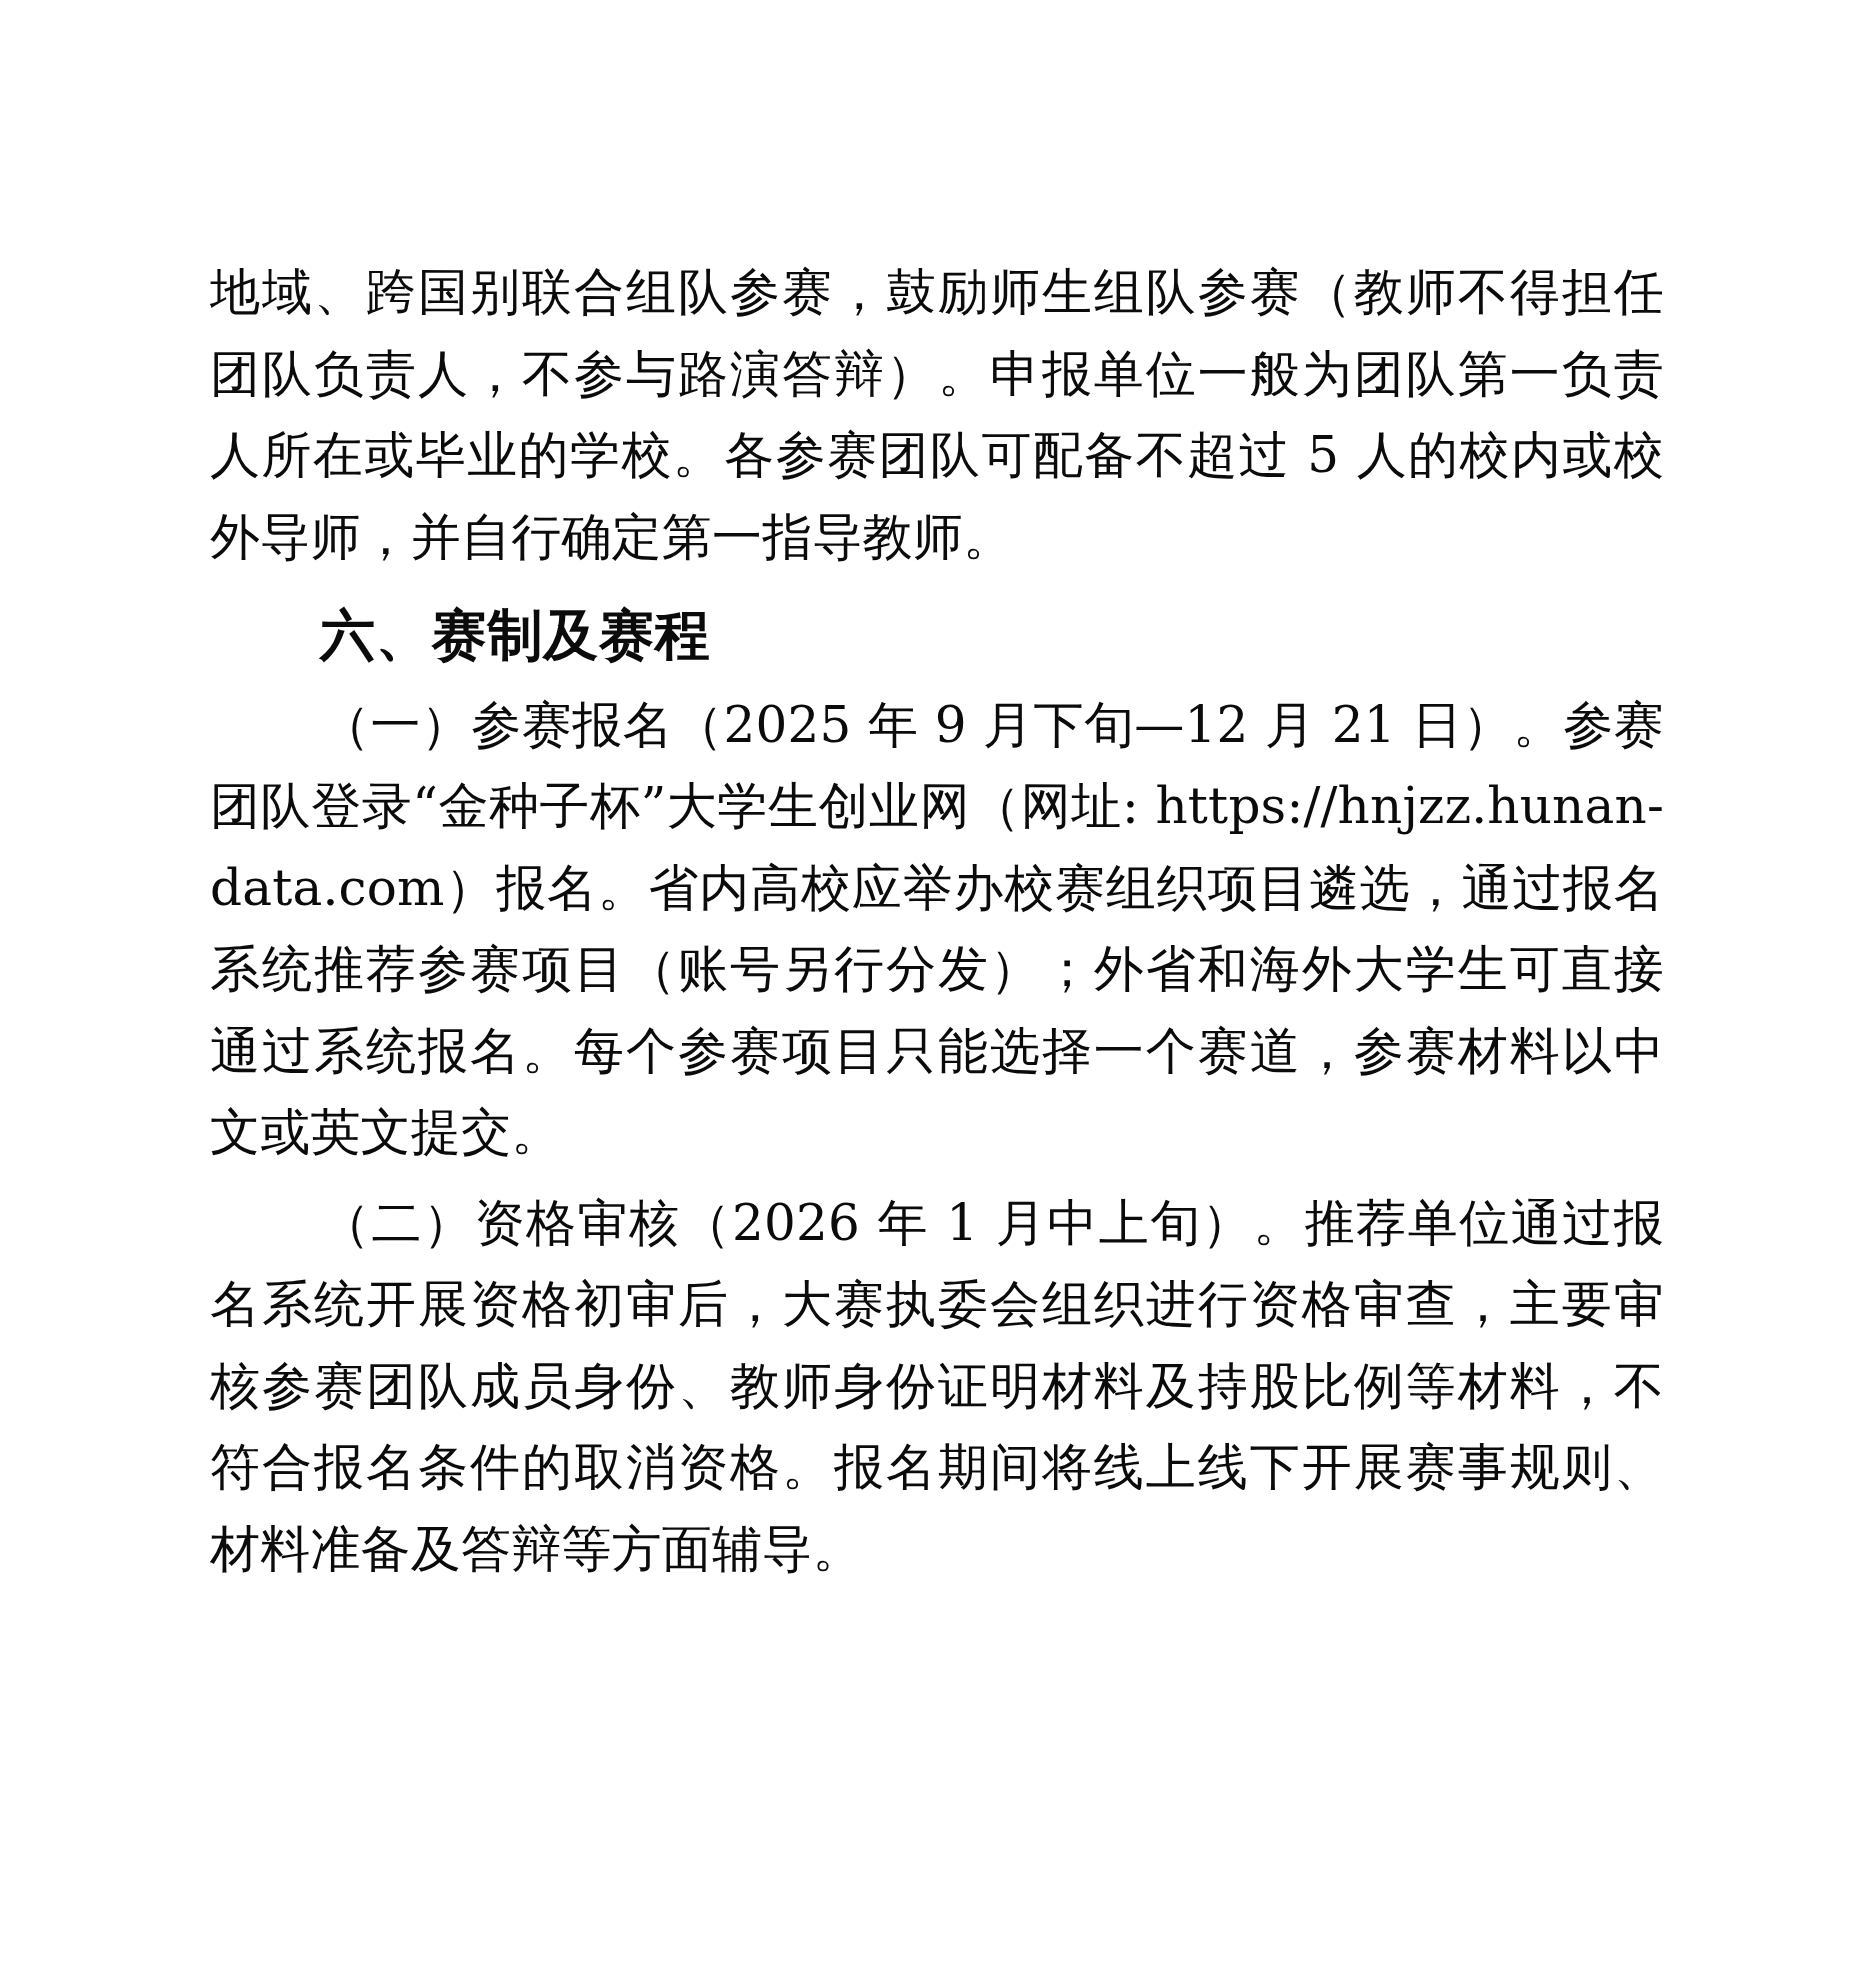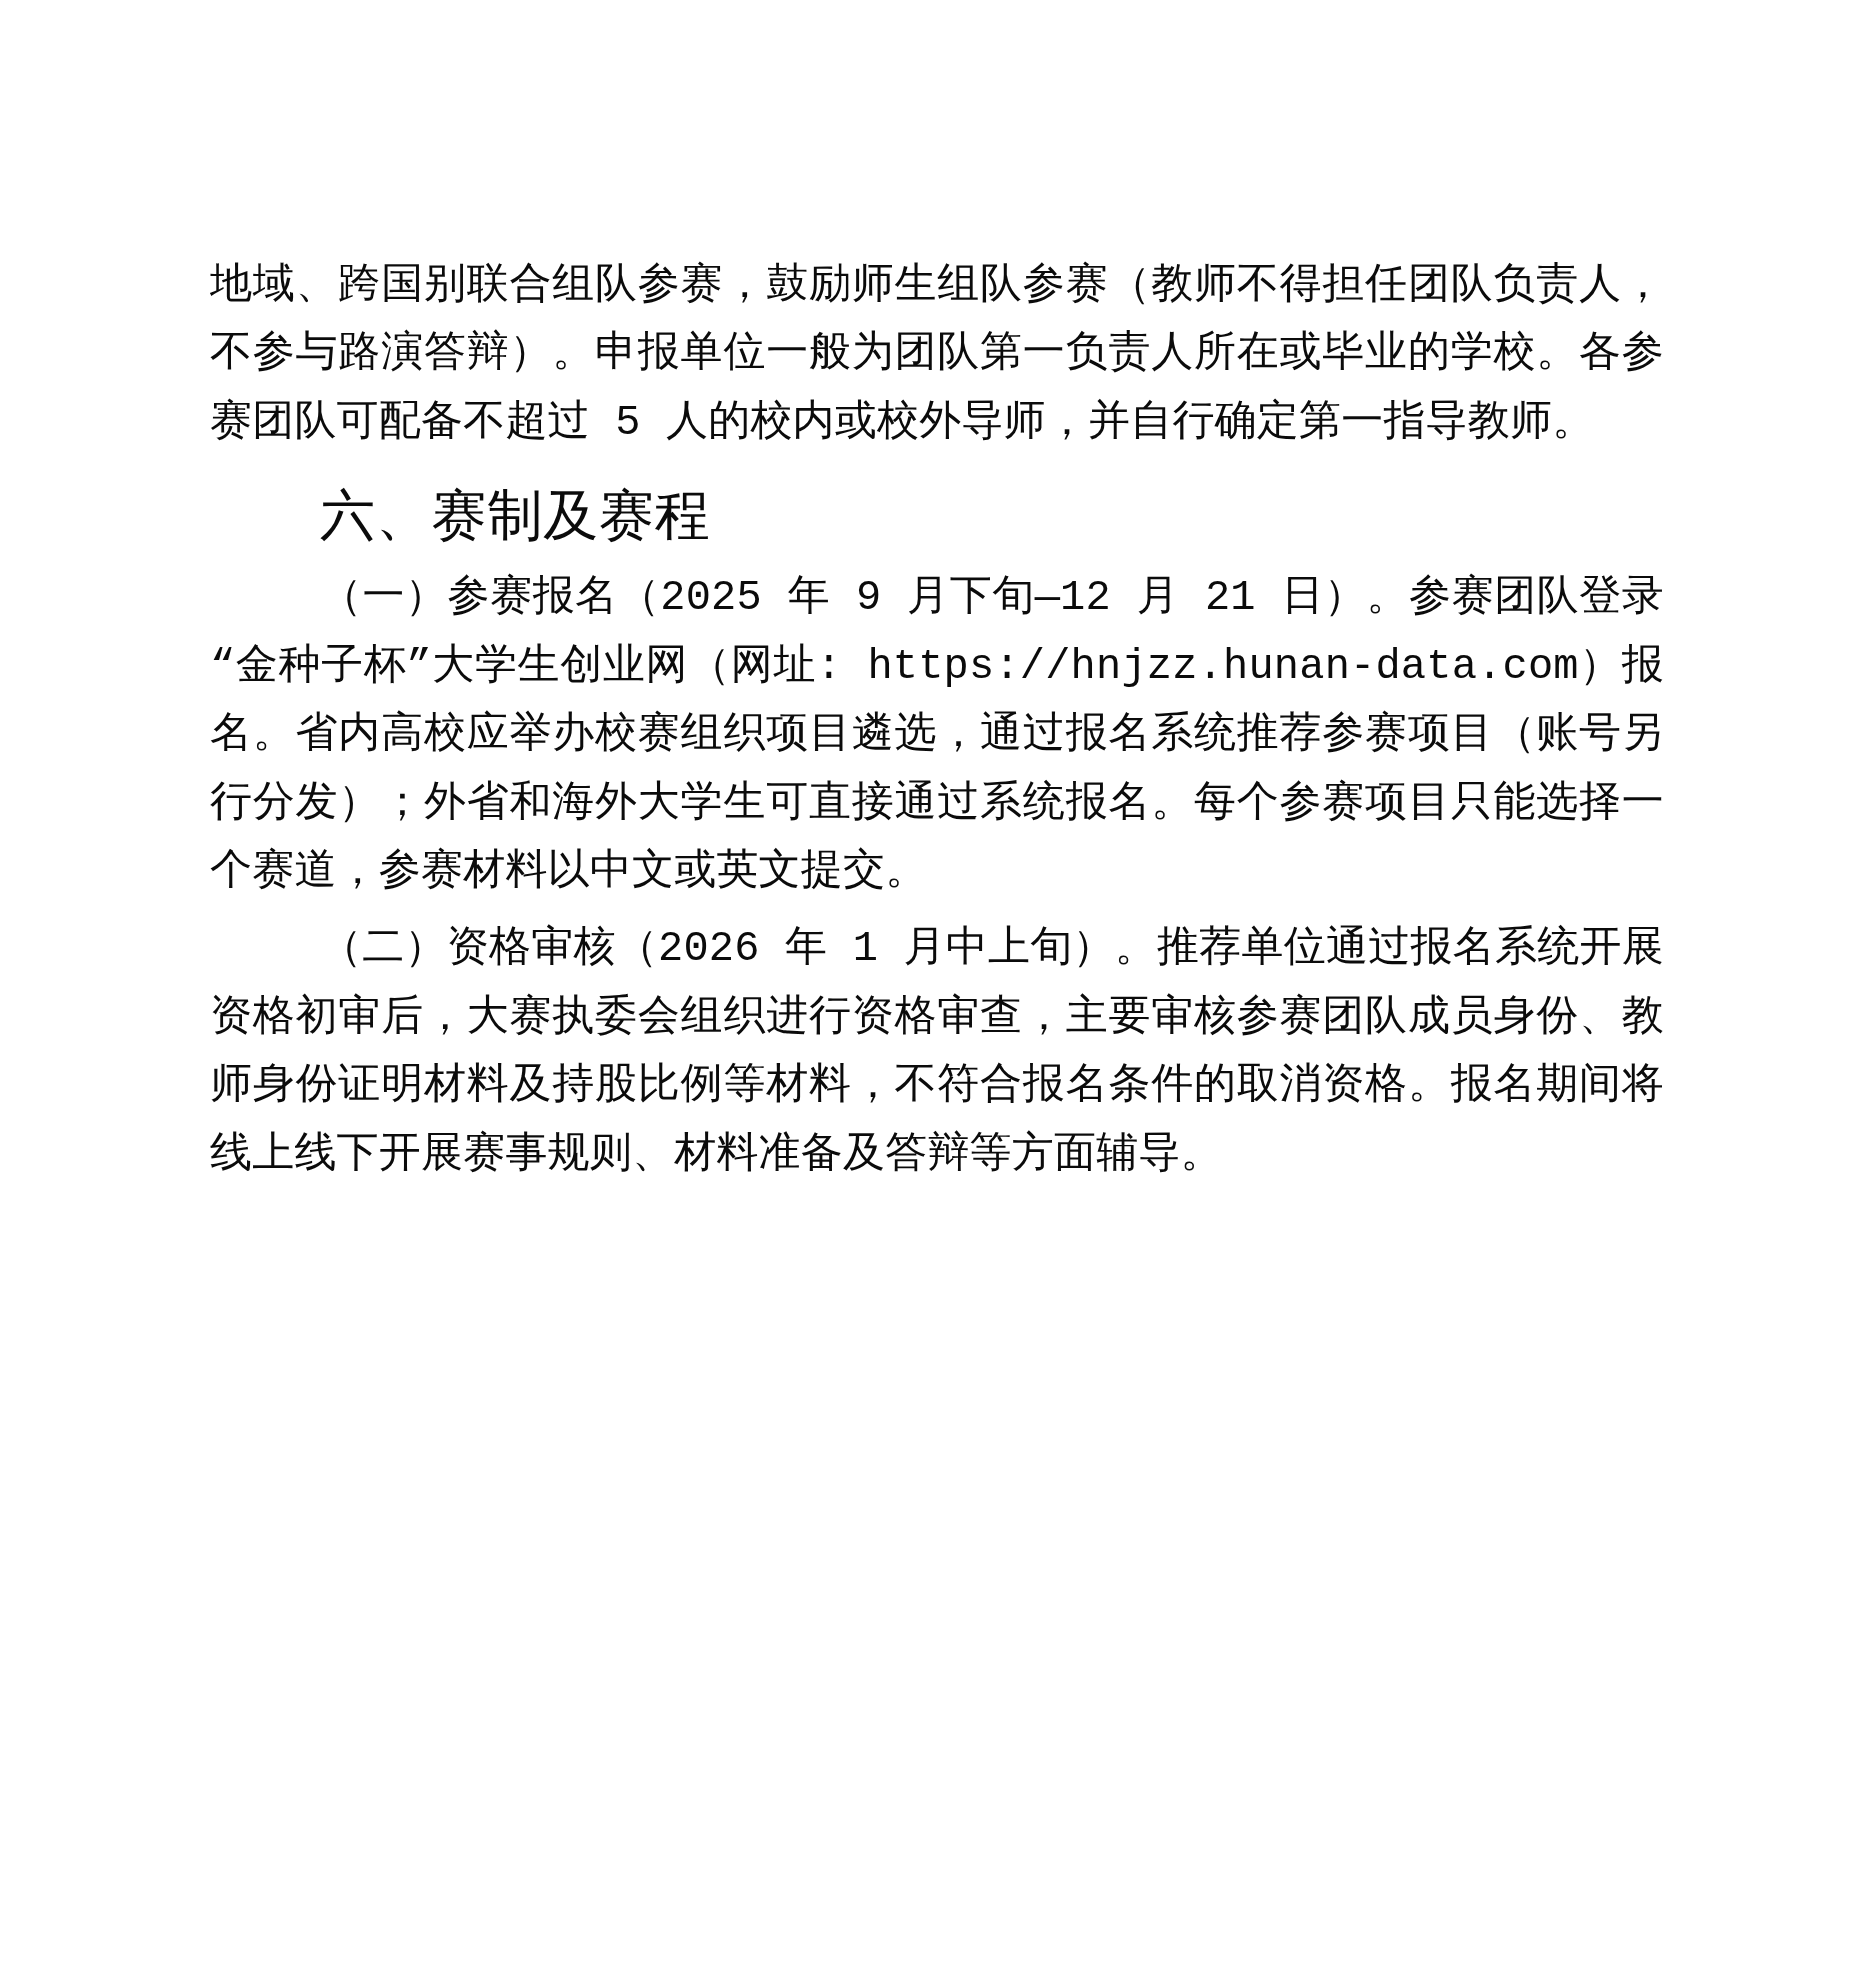--- a/index.html
+++ b/index.html
@@ -17,36 +17,35 @@
     color: #0b0b0b;
     overflow: hidden;
   }
   .content {
     position: absolute;
     left: 210px;
     top: 252px;
     width: 1454px;
   }
   .para {
-    font-size: 42px;
+    font-size: 50px;
     line-height: 1.63;
     letter-spacing: 0.2px;
     text-align: justify;
     text-justify: inter-character;
     margin: 0 0 2.4px 0;
     white-space: normal;
-    font-family: Liberation Mono, monospace;
   }
   .para.indent {
     text-indent: 110px;
   }
   .heading {
     font-size: 55px;
     line-height: 1.63;
-    font-weight: normal;
+    font-weight: bold;
     text-indent: 110px;
     margin: 13.4px 0 3.9px 0;
     letter-spacing: 0.8px;
     font-family: "DejaVu Sans", "Liberation Sans", sans-serif;
   }
   .blk {
     margin-bottom: 8.6px;
   }
 </style>
 </head>

